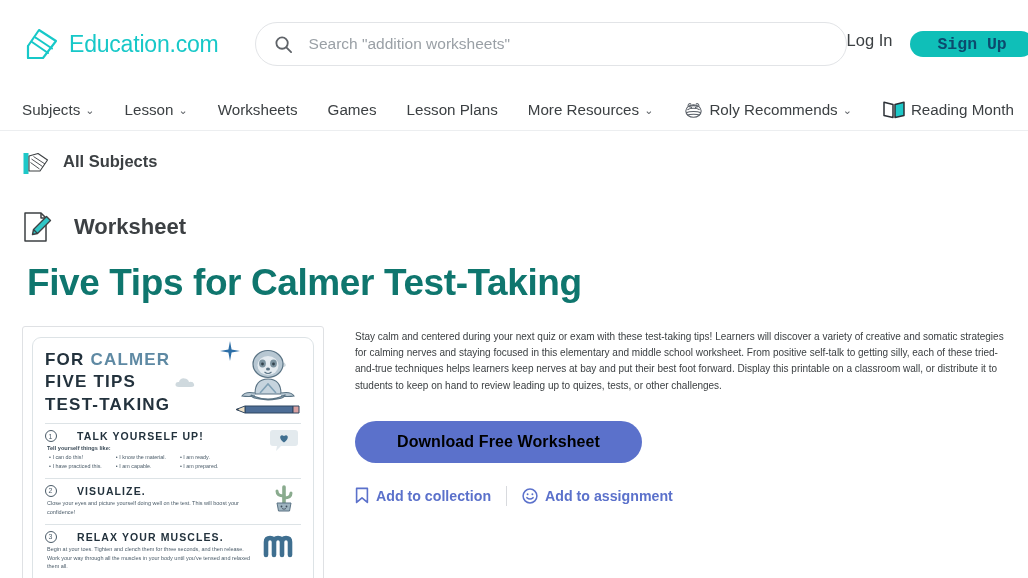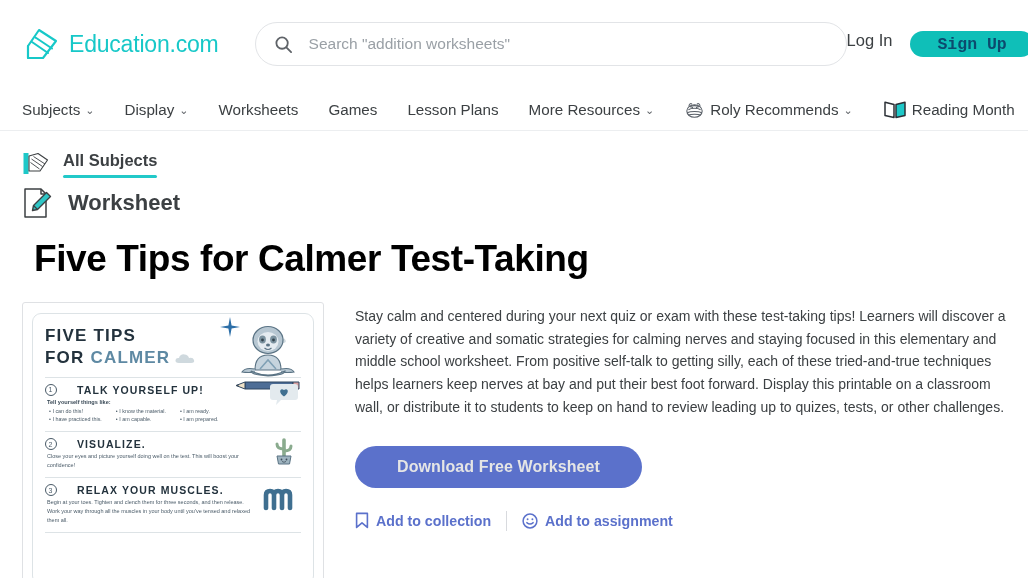--- a/index.html
+++ b/index.html
@@ -110,21 +110,21 @@
 
   
   .subject-bar {
     display: flex;
     align-items: center;
     padding: 18px 22px 0 22px;
     gap: 11px;
   }
   .subject-label-wrap {
     display: flex;
-    flex-direction: column;
+    flex-direction: row;
     align-items: flex-start;
   }
   .subject-label {
     font-size: 16.5px;
     font-weight: bold;
     color: #3c4043;
     padding-bottom: 5px;
     white-space: nowrap;
   }
   .subject-underline {
@@ -133,34 +133,34 @@
     width: 100%;
     border-radius: 2px;
   }
 
   
   .content { padding: 0 22px; }
 
   .type-row {
     display: flex;
     align-items: center;
-    gap: 16px;
-    margin-top: 8px;
+    gap: 22px;
+    margin-top: 32px;
   }
   .type-label {
     font-size: 22px;
     font-weight: bold;
     color: #3c4043;
   }
 
   .page-title {
     font-size: 37px;
     font-weight: bold;
-    color: #000000;
-    margin: 20px 0 0 12px;
+    color: #0f766e;
+    margin: 20px 0 0 5px;
     letter-spacing: -0.4px;
     line-height: 1.1;
   }
 
   .main-cols {
     display: flex;
     margin-top: 22px;
     gap: 31px;
   }
 
@@ -216,30 +216,30 @@
   .ws-sub { font-size: 5.6px; font-weight: bold; margin: 3px 0 2px 2px; color:#3a4a57; }
   .ws-cols { display:flex; gap: 14px; margin-left: 4px; }
   .ws-col { font-size: 5.4px; line-height: 1.65; color:#4a5b68; }
   .ws-body { font-size: 5.5px; line-height: 1.62; color:#4a5b68; margin:2px 0 0 2px; max-width: 205px;}
   .sloth { position:absolute; right: 6px; top: 8px; }
   .deco { position:absolute; }
 
   
   .rightcol { flex: 1; min-width: 0; }
   .desc {
-    font-size: 14px;
+    font-size: 10px;
     line-height: 1.63;
     color: #3c4043;
     margin: 3px 0 0 0;
   }
   .dl-btn {
     display: inline-block;
     margin-top: 27px;
     background: #5B71CB;
-    color: #e5e5e5;
+    color: #000000;
     border: 0;
     border-radius: 25px;
     height: 42px;
     padding: 8px 42px;
     font-size: 16px;
     font-weight: bold;
     font-family: "Liberation Sans", sans-serif;
     cursor: pointer;
     letter-spacing: 0.1px;
   }
@@ -292,21 +292,21 @@
     <button class="signup-btn">Sign Up</button>
   </div>
 </div>
 
 <div class="navbar">
   <div class="nav-item">
     <span>Subjects</span>
     <span class="caret">⌄</span>
   </div>
   <div class="nav-item">
-    <span>Display</span>
+    <span>Lesson</span>
     <span class="caret">⌄</span>
   </div>
   <div class="nav-item">
     <span>Worksheets</span>
   </div>
   <div class="nav-item">
     <span>Games</span>
   </div>
   <div class="nav-item">
     <span>Lesson Plans</span>
@@ -405,24 +405,25 @@
             <path d="M22 49 Q39 57 56 49 Q56 53 39 54 Q22 53 22 49" fill="#aebfcb" stroke="#5a7384" stroke-width="1.1"></path>
             <g transform="translate(4,57)">
               <path d="M12 3 L60 3 L60 10 L12 10 Z" fill="#4d6d96" stroke="#2f4660" stroke-width="1"></path>
               <path d="M12 3 L3 6.5 L12 10 Z" fill="#f0e2c8" stroke="#2f4660" stroke-width="1"></path>
               <path d="M5.5 5.2 L3 6.5 L5.5 7.8 Z" fill="#3c4b59"></path>
               <path d="M60 3 L66 3 L66 10 L60 10 Z" fill="#d9a0a0" stroke="#2f4660" stroke-width="1"></path>
             </g>
           </svg>
 
           <div class="ws-title">
-            <div>FIVE TIPS</div>
             <div>
               <span>FOR </span><span class="calmer">CALMER</span>
             </div>
+            <div>FIVE TIPS</div>
+            <div>TEST-TAKING</div>
           </div>
 
           <div class="ws-rule"></div>
 
           <div class="ws-sec">
             <div class="ws-sec-head">
               <span class="ws-num">1</span>
               <span>TALK YOURSELF UP!</span>
             </div>
             <div class="ws-sub">Tell yourself things like:</div>

